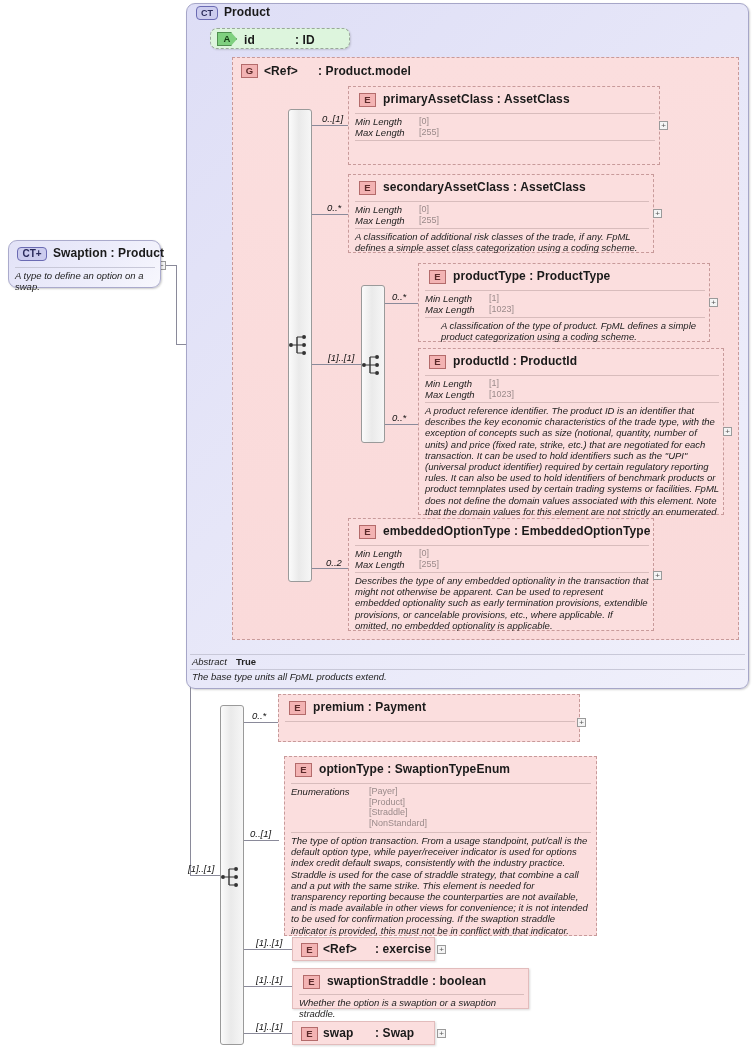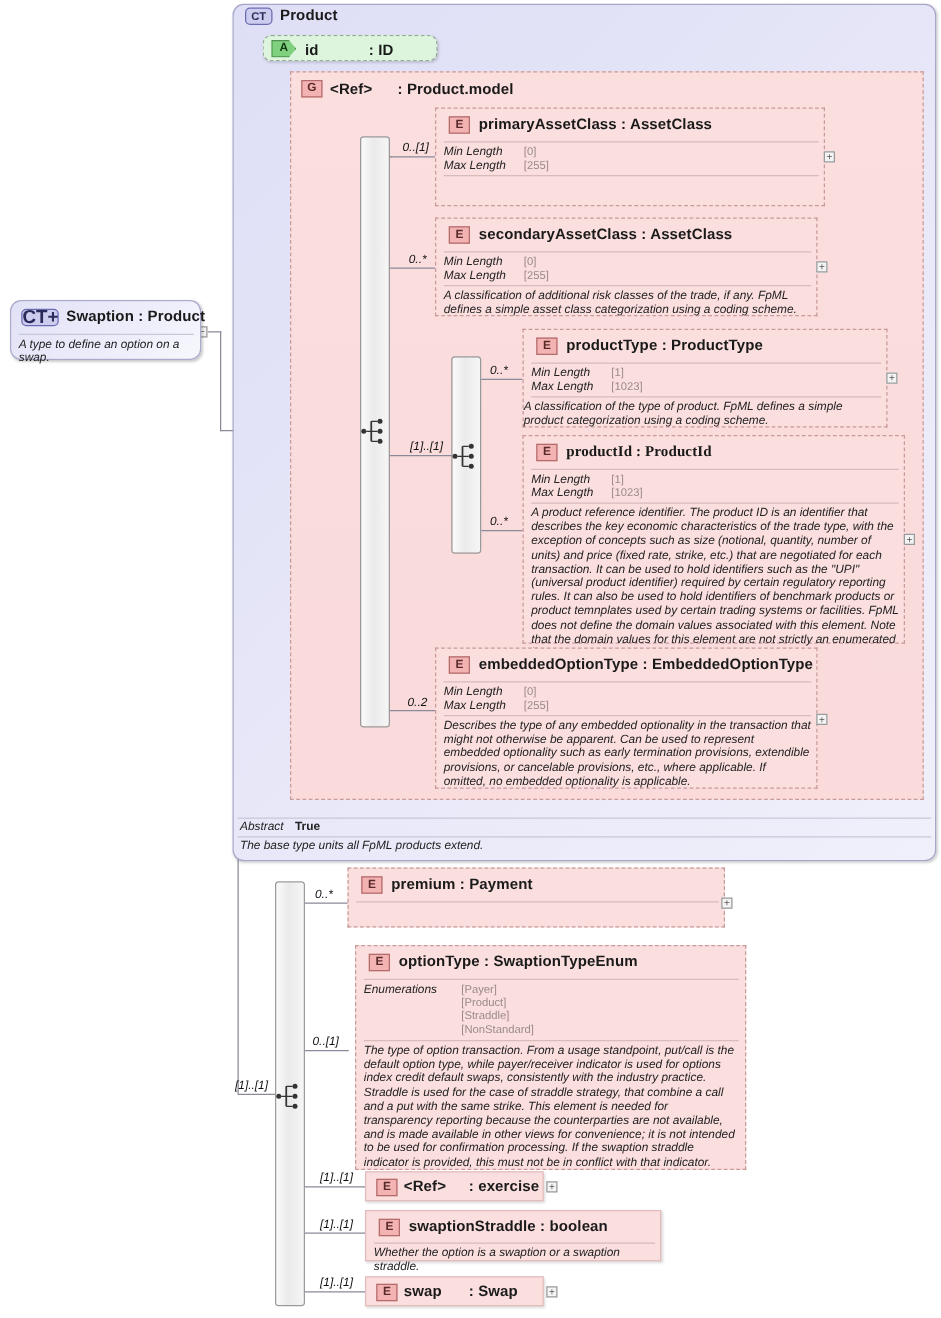--- a/index.html
+++ b/index.html
@@ -18,21 +18,21 @@
 
   
   .badge{
     display:inline-block;text-align:center;font-weight:bold;
     font-size:9.5px;line-height:12px;
     box-sizing:border-box;vertical-align:middle;
   }
   .badge-E{width:17px;height:14px;border:1px solid #b36b6b;background:#f3b3b3;color:#5a2a2a;line-height:12px;}
   .badge-G{width:17px;height:14px;border:1px solid #b36b6b;background:#f3b3b3;color:#5a2a2a;line-height:12px;}
   .badge-CT{width:22px;height:14px;border:1px solid #6b6bb3;background:#ccccee;color:#2a2a5a;border-radius:4px;line-height:12px;font-size:9px;}
-  .badge-CTP{width:30px;height:14px;border:1px solid #6b6bb3;background:#ccccee;color:#2a2a5a;border-radius:4px;line-height:12px;font-size:15px;}
+  .badge-CTP{width:30px;height:14px;border:1px solid #6b6bb3;background:#ccccee;color:#2a2a5a;border-radius:4px;line-height:12px;font-size:10px;}
   .badge-A{
     width:20px;height:14px;border:1px solid #4f8f4f;background:#7fd07f;color:#123a12;
     line-height:12px;font-size:9.5px;
     clip-path:polygon(0 0,14px 0,20px 7px,14px 14px,0 14px);
   }
 
   
   .plus,.minus{
     width:9px;height:9px;border:1px solid #9a9a9a;background:#f4f4f4;
     font-size:8px;line-height:7px;text-align:center;color:#555;
@@ -190,30 +190,30 @@
 
 <div class="abs ebox-d" style="left:418px;top:263px;width:292px;height:79px;">
   <div class="abs badge badge-E" style="left:10px;top:6px;">E</div>
   <div class="abs hdr" style="left:34px;top:5px;">productType : ProductType</div>
   <div class="abs sep" style="left:6px;top:26px;width:280px;"></div>
   <div class="abs facet-l" style="left:6px;top:29px;">Min Length</div>
   <div class="abs facet-v" style="left:70px;top:29px;">[1]</div>
   <div class="abs facet-l" style="left:6px;top:40px;">Max Length</div>
   <div class="abs facet-v" style="left:70px;top:40px;">[1023]</div>
   <div class="abs sep" style="left:6px;top:53px;width:280px;"></div>
-  <div class="abs doc" style="left:0;top:56px;width:280px;">A classification of the type of product. FpML defines a simple product categorization using a coding scheme.</div>
+  <div class="abs doc" style="left:22px;top:56px;width:280px;">A classification of the type of product. FpML defines a simple product categorization using a coding scheme.</div>
 </div>
 <div class="abs plus" style="left:709px;top:298px;">+</div>
 
 <div class="abs ln lnh" style="left:385px;top:424px;width:35px;height:1px;"></div>
 <div class="abs card" style="left:392px;top:412px;">0..*</div>
 
 <div class="abs ebox-d" style="left:418px;top:348px;width:306px;height:167px;">
   <div class="abs badge badge-E" style="left:10px;top:6px;">E</div>
-  <div class="abs hdr" style="left:34px;top:5px;font-family:Liberation Serif, serif;">productId : ProductId</div>
+  <div class="abs hdr" style="left:34px;top:5px;">productId : ProductId</div>
   <div class="abs sep" style="left:6px;top:26px;width:294px;"></div>
   <div class="abs facet-l" style="left:6px;top:29px;">Min Length</div>
   <div class="abs facet-v" style="left:70px;top:29px;">[1]</div>
   <div class="abs facet-l" style="left:6px;top:40px;">Max Length</div>
   <div class="abs facet-v" style="left:70px;top:40px;">[1023]</div>
   <div class="abs sep" style="left:6px;top:53px;width:294px;"></div>
   <div class="abs doc" style="left:6px;top:56px;width:296px;">A product reference identifier. The product ID is an identifier that describes the key economic characteristics of the trade type, with the exception of concepts such as size (notional, quantity, number of units) and price (fixed rate, strike, etc.) that are negotiated for each transaction. It can be used to hold identifiers such as the "UPI" (universal product identifier) required by certain regulatory reporting rules. It can also be used to hold identifiers of benchmark products or product temnplates used by certain trading systems or facilities. FpML does not define the domain values associated with this element. Note that the domain values for this element are not strictly an enumerated list.</div>
 </div>
 <div class="abs plus" style="left:723px;top:427px;">+</div>
 

